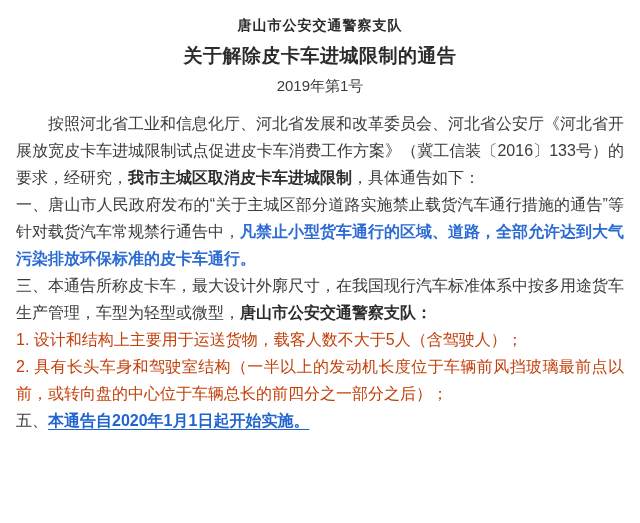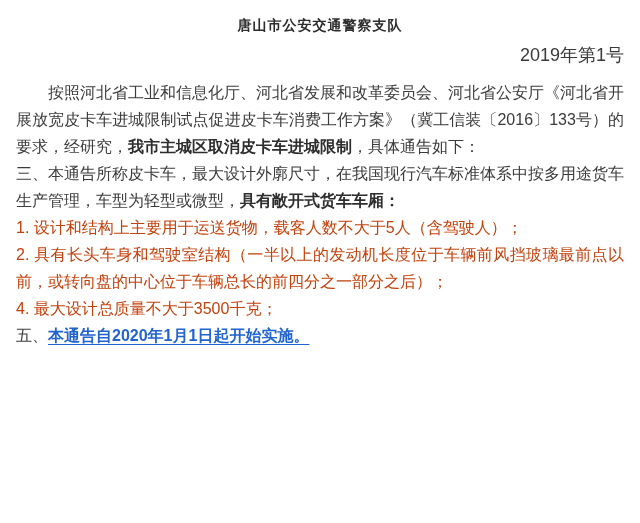--- a/index.html
+++ b/index.html
@@ -30,26 +30,25 @@
   }
   .doc-subtitle {
     font-size: 19px;
     font-weight: 700;
     color: #2c2c2c;
     letter-spacing: 0.5px;
     margin: 5px 0 0 0;
     line-height: 26px;
   }
   .doc-number {
-    font-size: 18px;
+    font-size: 15px;
     font-weight: 400;
     color: #3a3a3a;
     margin: 6px 0 0 0;
     line-height: 22px;
-    text-align: right;
   }
   .doc-content {
     margin-top: 13px;
     font-size: 16px;
     line-height: 27px;
     color: #3b3b3b;
     text-align: justify;
   }
   .para {
     margin: 0;
@@ -76,37 +75,40 @@
     color: #c2410c;
   }
 </style>
 </head>
 <body>
 
 <div class="doc">
 
   <div class="doc-header">
     <h1 class="doc-title">唐山市公安交通警察支队</h1>
+    <h2 class="doc-subtitle">关于解除皮卡车进城限制的通告</h2>
     <div class="doc-number">2019年第1号</div>
   </div>
 
   <div class="doc-content">
 
     <p class="para indent">
       <span>按照河北省工业和信息化厅、河北省发展和改革委员会、河北省公安厅《河北省开展放宽皮卡车进城限制试点促进皮卡车消费工作方案》（冀工信装〔2016〕133号）的要求，经研究，</span><span class="b">我市主城区取消皮卡车进城限制</span><span>，具体通告如下：</span>
     </p>
 
+    <p class="para">
+      <span>一、唐山市人民政府发布的“关于主城区部分道路实施禁止载货汽车通行措施的通告”等针对载货汽车常规禁行通告中，</span><span class="blue">凡禁止小型货车通行的区域、道路，全部允许达到大气污染排放环保标准的皮卡车通行。</span>
+    </p>
 
 
     <p class="para">
-      <span>三、本通告所称皮卡车，最大设计外廓尺寸，在我国现行汽车标准体系中按多用途货车生产管理，车型为轻型或微型，</span><span class="b">具有敞开式货车车厢：</span>
+      <span>三、本通告所称皮卡车，最大设计外廓尺寸，在我国现行汽车标准体系中按多用途货车生产管理，车型为轻型或微型，</span><span class="b">唐山市公安交通警察支队：</span>
     </p>
 
     <p class="para maroon">1. 设计和结构上主要用于运送货物，载客人数不大于5人（含驾驶人）；</p>
     <p class="para maroon">2. 具有长头车身和驾驶室结构（一半以上的发动机长度位于车辆前风挡玻璃最前点以前，或转向盘的中心位于车辆总长的前四分之一部分之后）；</p>
-    <p class="para maroon">4. 最大设计总质量不大于3500千克；</p>
 
     <p class="para">
       <span>五、</span><span class="blue-u">本通告自2020年1月1日起开始实施。</span>
     </p>
 
   </div>
 </div>
 
 </body></html>

